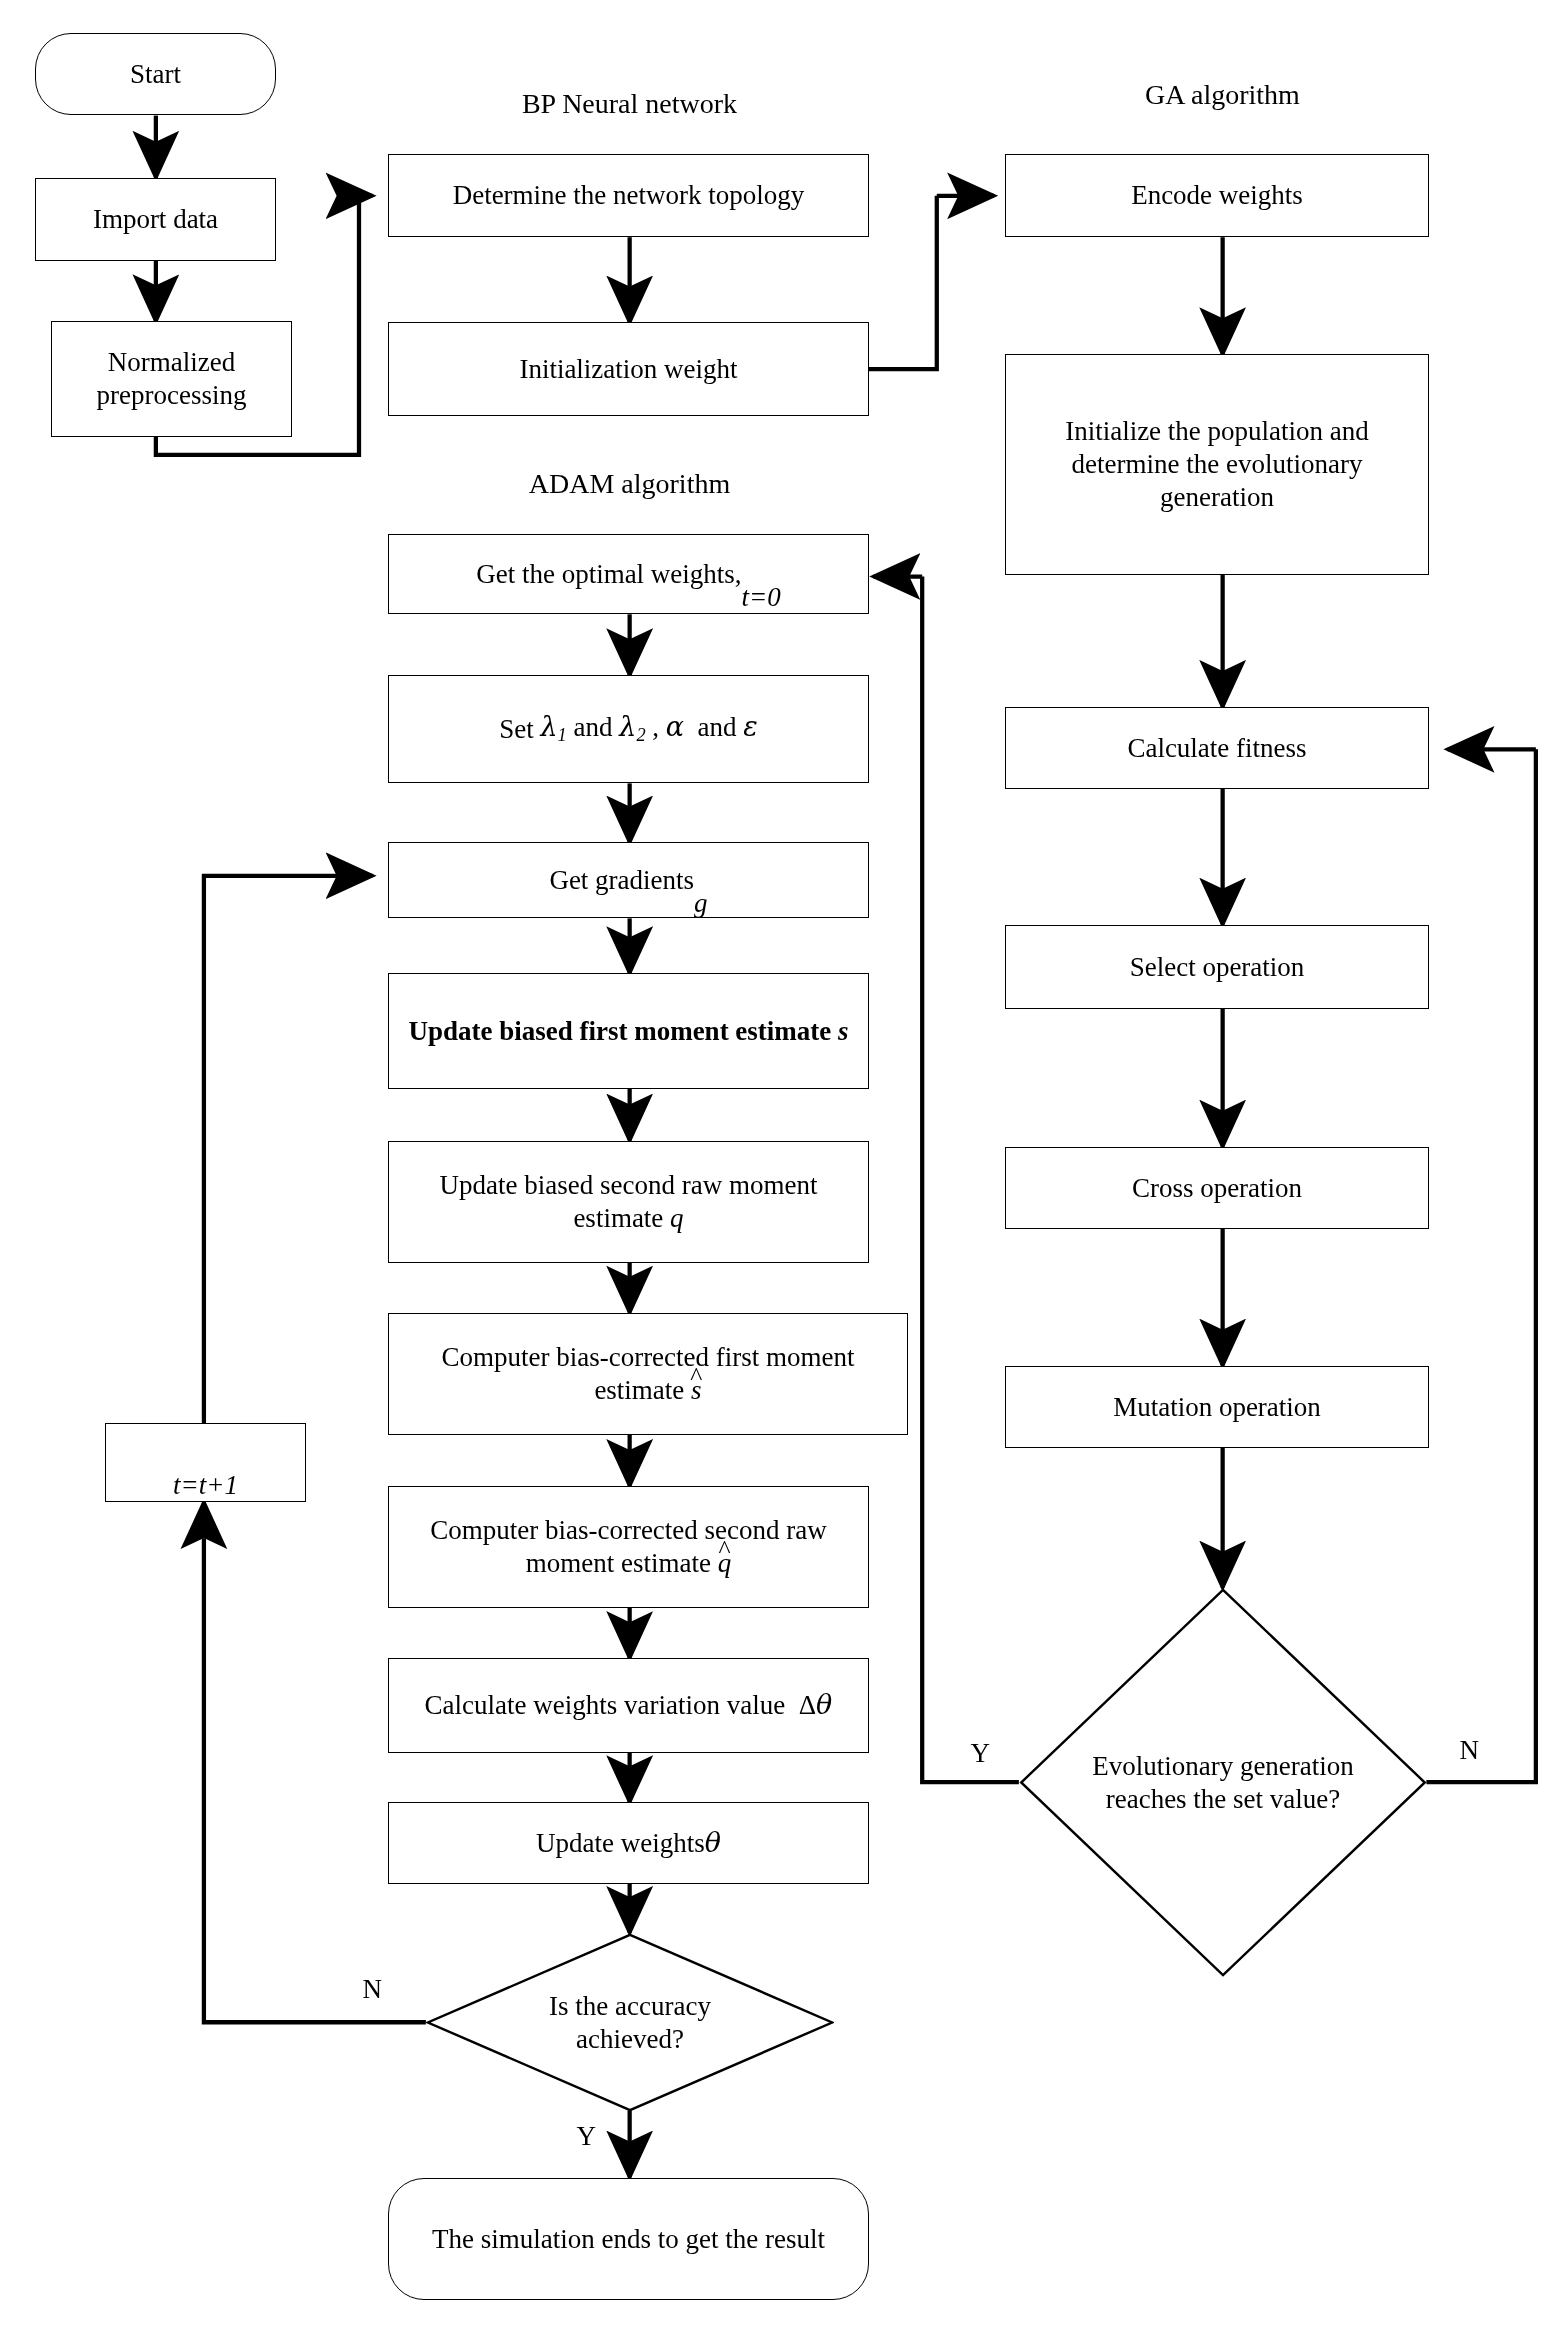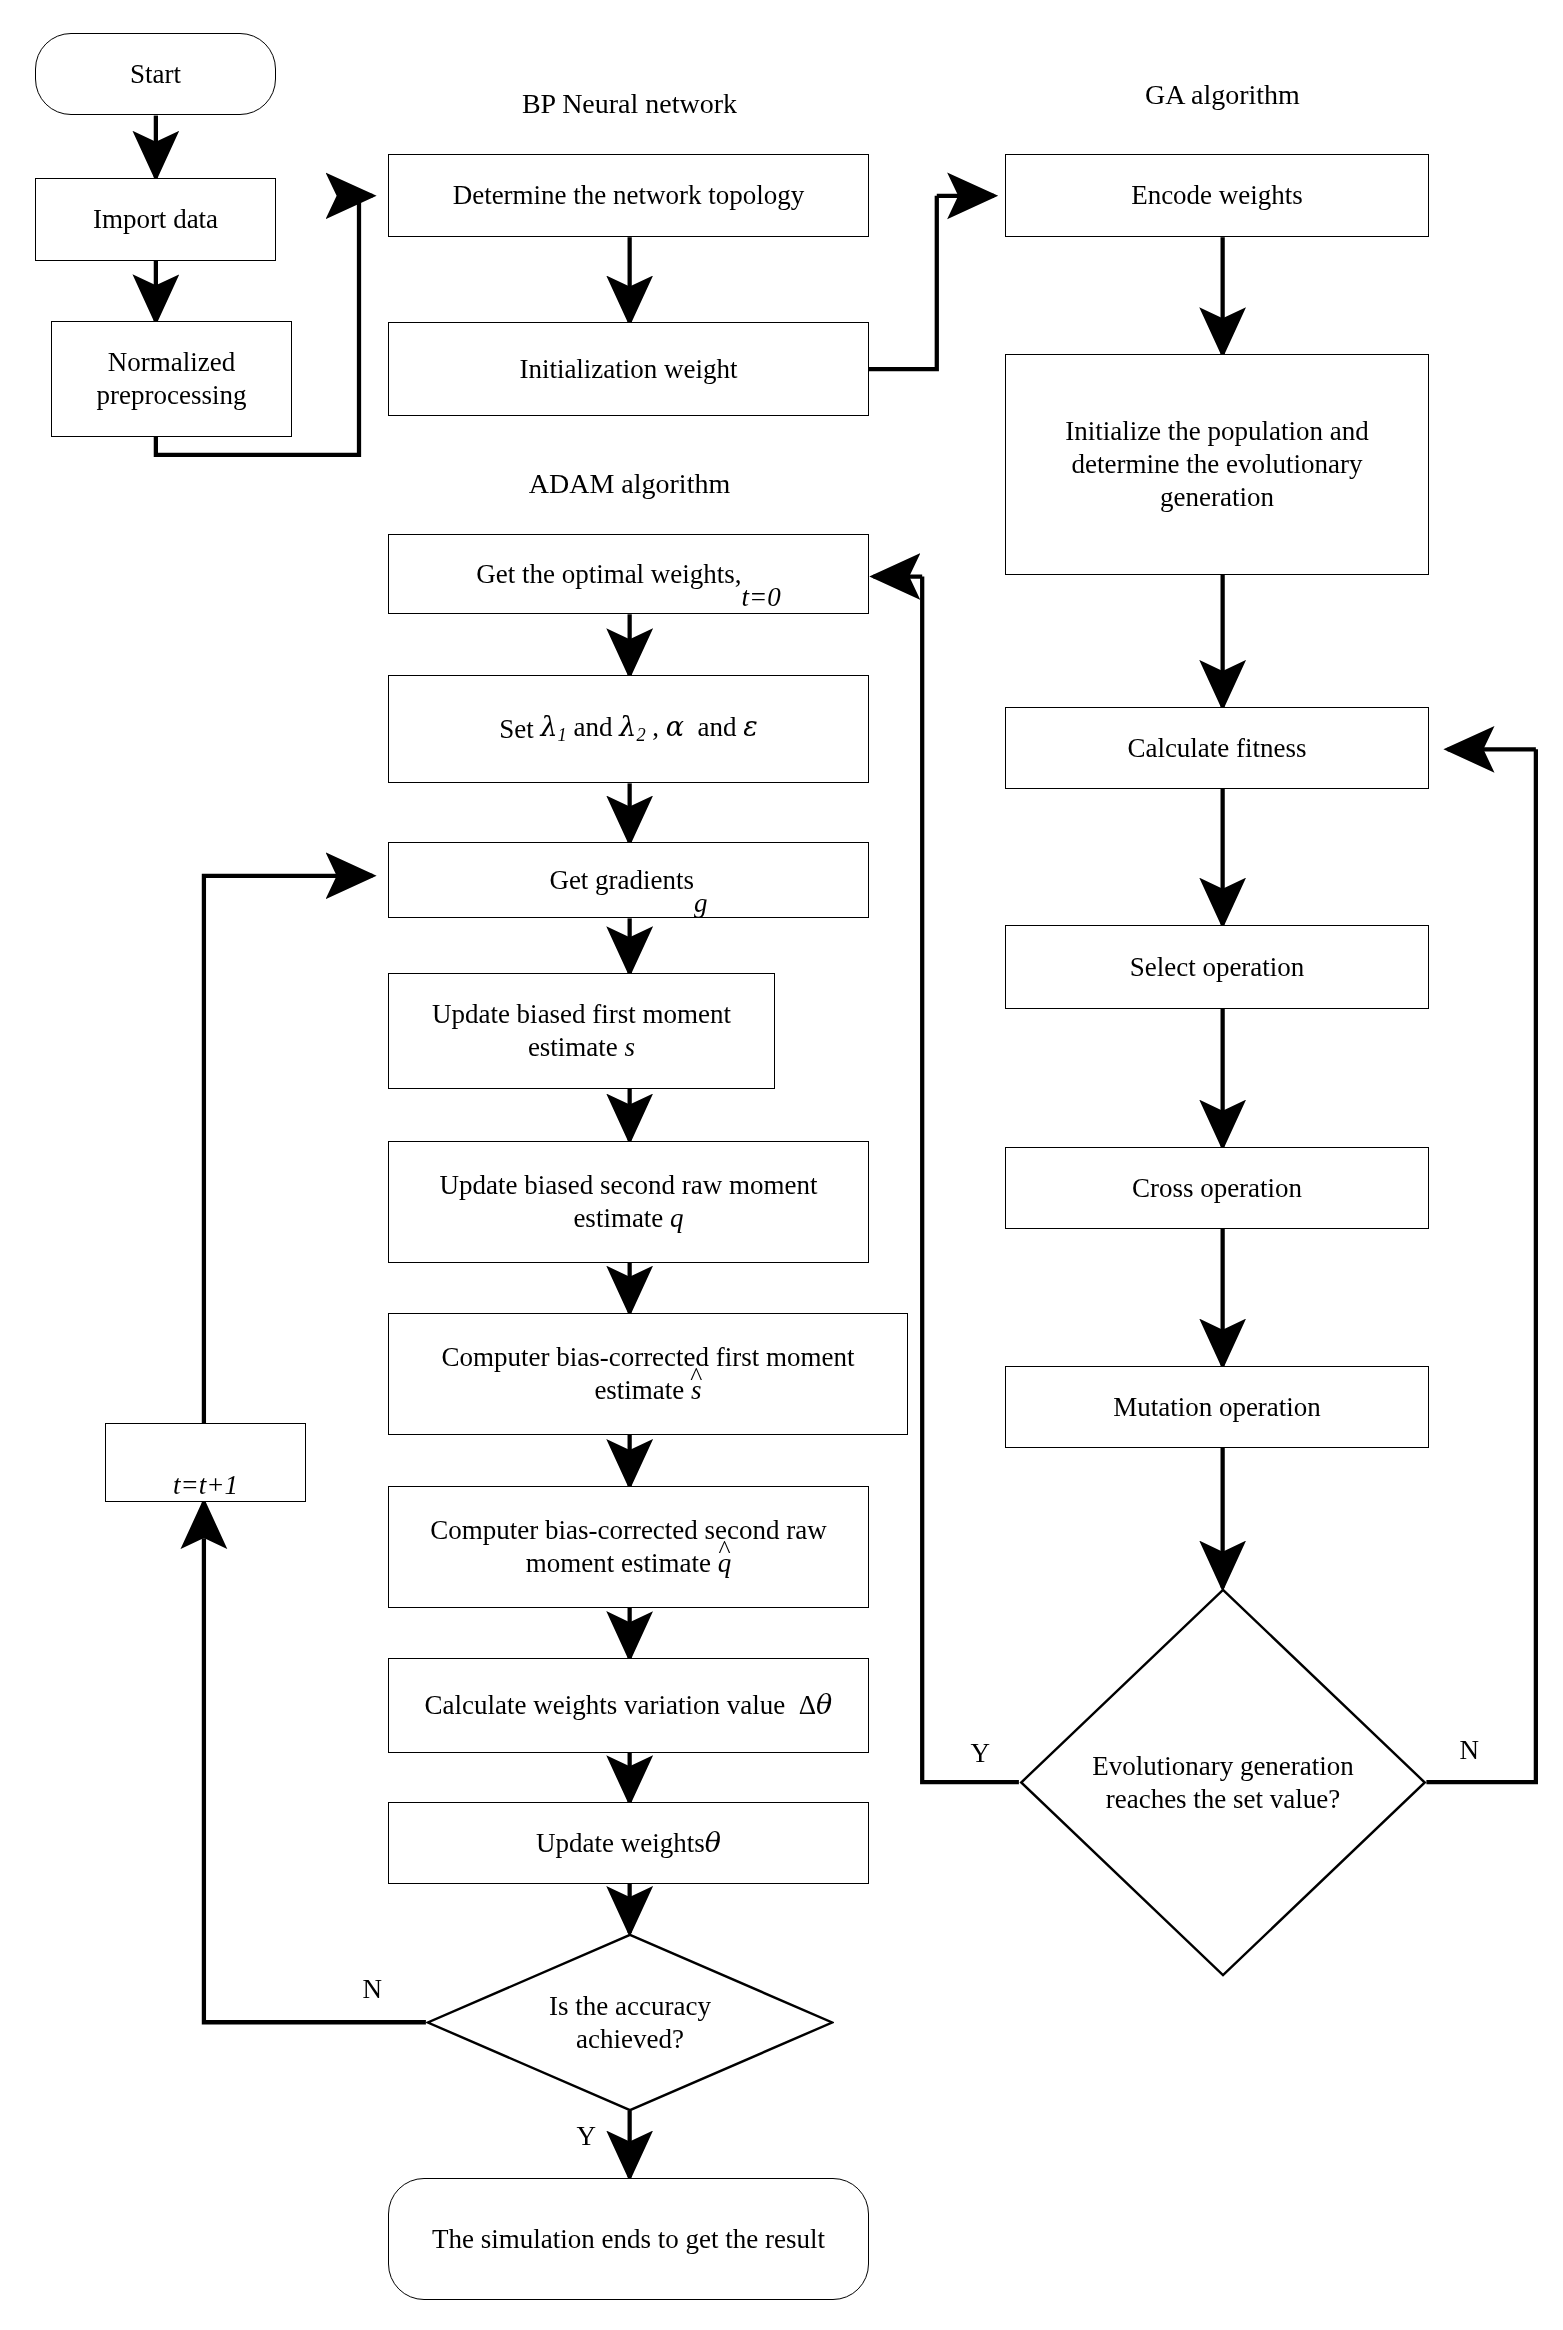--- a/index.html
+++ b/index.html
@@ -202,21 +202,21 @@
   <div class="node" style="left:388px; top:675px; width:481px; height:108px;">
     <span>Set </span>
       <span>&nbsp;<span class="greek">λ</span><span class="sub mi">1</span> and <span class="greek">λ</span><span class="sub mi">2</span> , <span class="greek">α</span>&nbsp; and <span class="greek">ε</span></span>
   </div>
 
   <div class="node" style="left:388px; top:842px; width:481px; height:76px;">
     <span>Get gradients </span>
       <span class="mi">g</span>
   </div>
 
-  <div class="node" style="left:388px; top:973px; width:387px; height:116px;">
+  <div class="node" style="left:388px; top:973px; width:481px; height:116px;font-weight:bold;">
     <span>
       <span>Update biased first moment estimate </span><span class="mi">s</span>
     </span>
   </div>
 
   <div class="node" style="left:388px; top:1141px; width:481px; height:122px;">
     <span>
       <span>Update biased second raw moment estimate </span><span class="mi">q</span>
     </span>
   </div>

